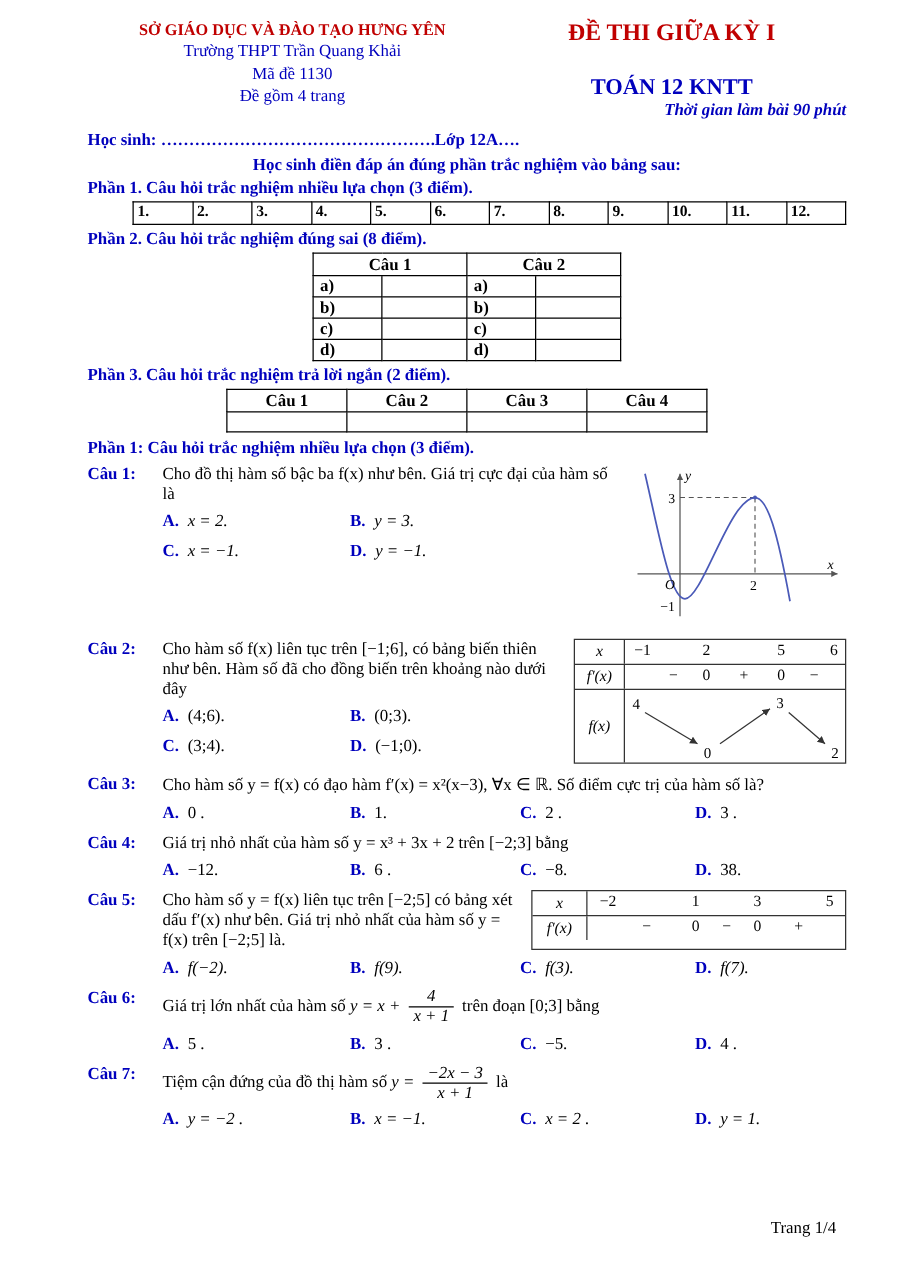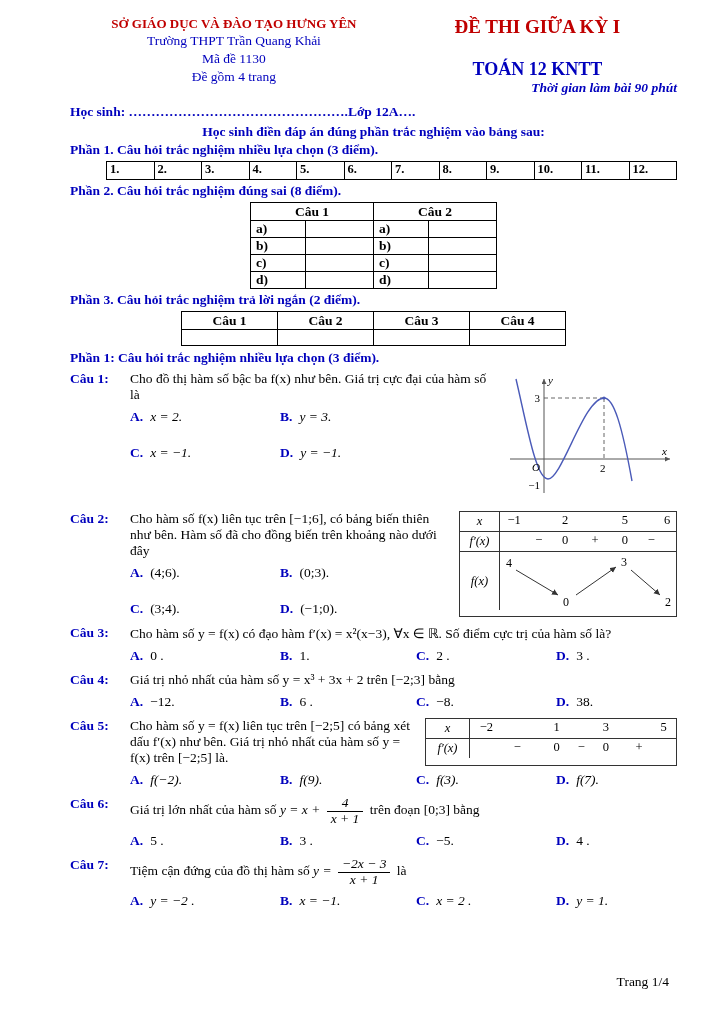--- a/index.html
+++ b/index.html
@@ -38,21 +38,21 @@
 
   .de-bai { text-align:center; font-weight:bold; margin:3px 0 2px; }
   .section-title { color:var(--blue); font-weight:bold; margin-bottom:5px; }
 
   .q { display:flex; margin-bottom:8px; }
   .q-label { flex:0 0 60px; color:var(--blue); font-weight:bold; }
   .q-body { flex:1; }
   .q-split { display:flex; }
   .q-left { flex:1; padding-right:10px; }
   .math { font-style:italic; }
-  .opts { display:grid; grid-template-columns:150px 136px 140px 1fr; margin-top:6px; row-gap:20px; }
+  .opts { display:grid; grid-template-columns:150px 136px 140px 1fr; margin-top:6px; row-gap:8px; }
   .opts-2col { grid-template-columns:150px 1fr; max-width:300px; }
   .opt .key { color:var(--blue); font-weight:bold; margin-right:7px; }
 
   .frac { display:inline-block; vertical-align:middle; text-align:center; font-style:italic;
           line-height:1.1; margin:0 3px; }
   .frac .num { display:block; border-bottom:1px solid #000; padding:0 4px; }
   .frac .den { display:block; padding:0 4px; }
 
   .bbt { border:1px solid #333; width:218px; font-size:12.5px; flex:0 0 auto; }
   .bbt .brow { display:flex; border-bottom:1px solid #333; }

